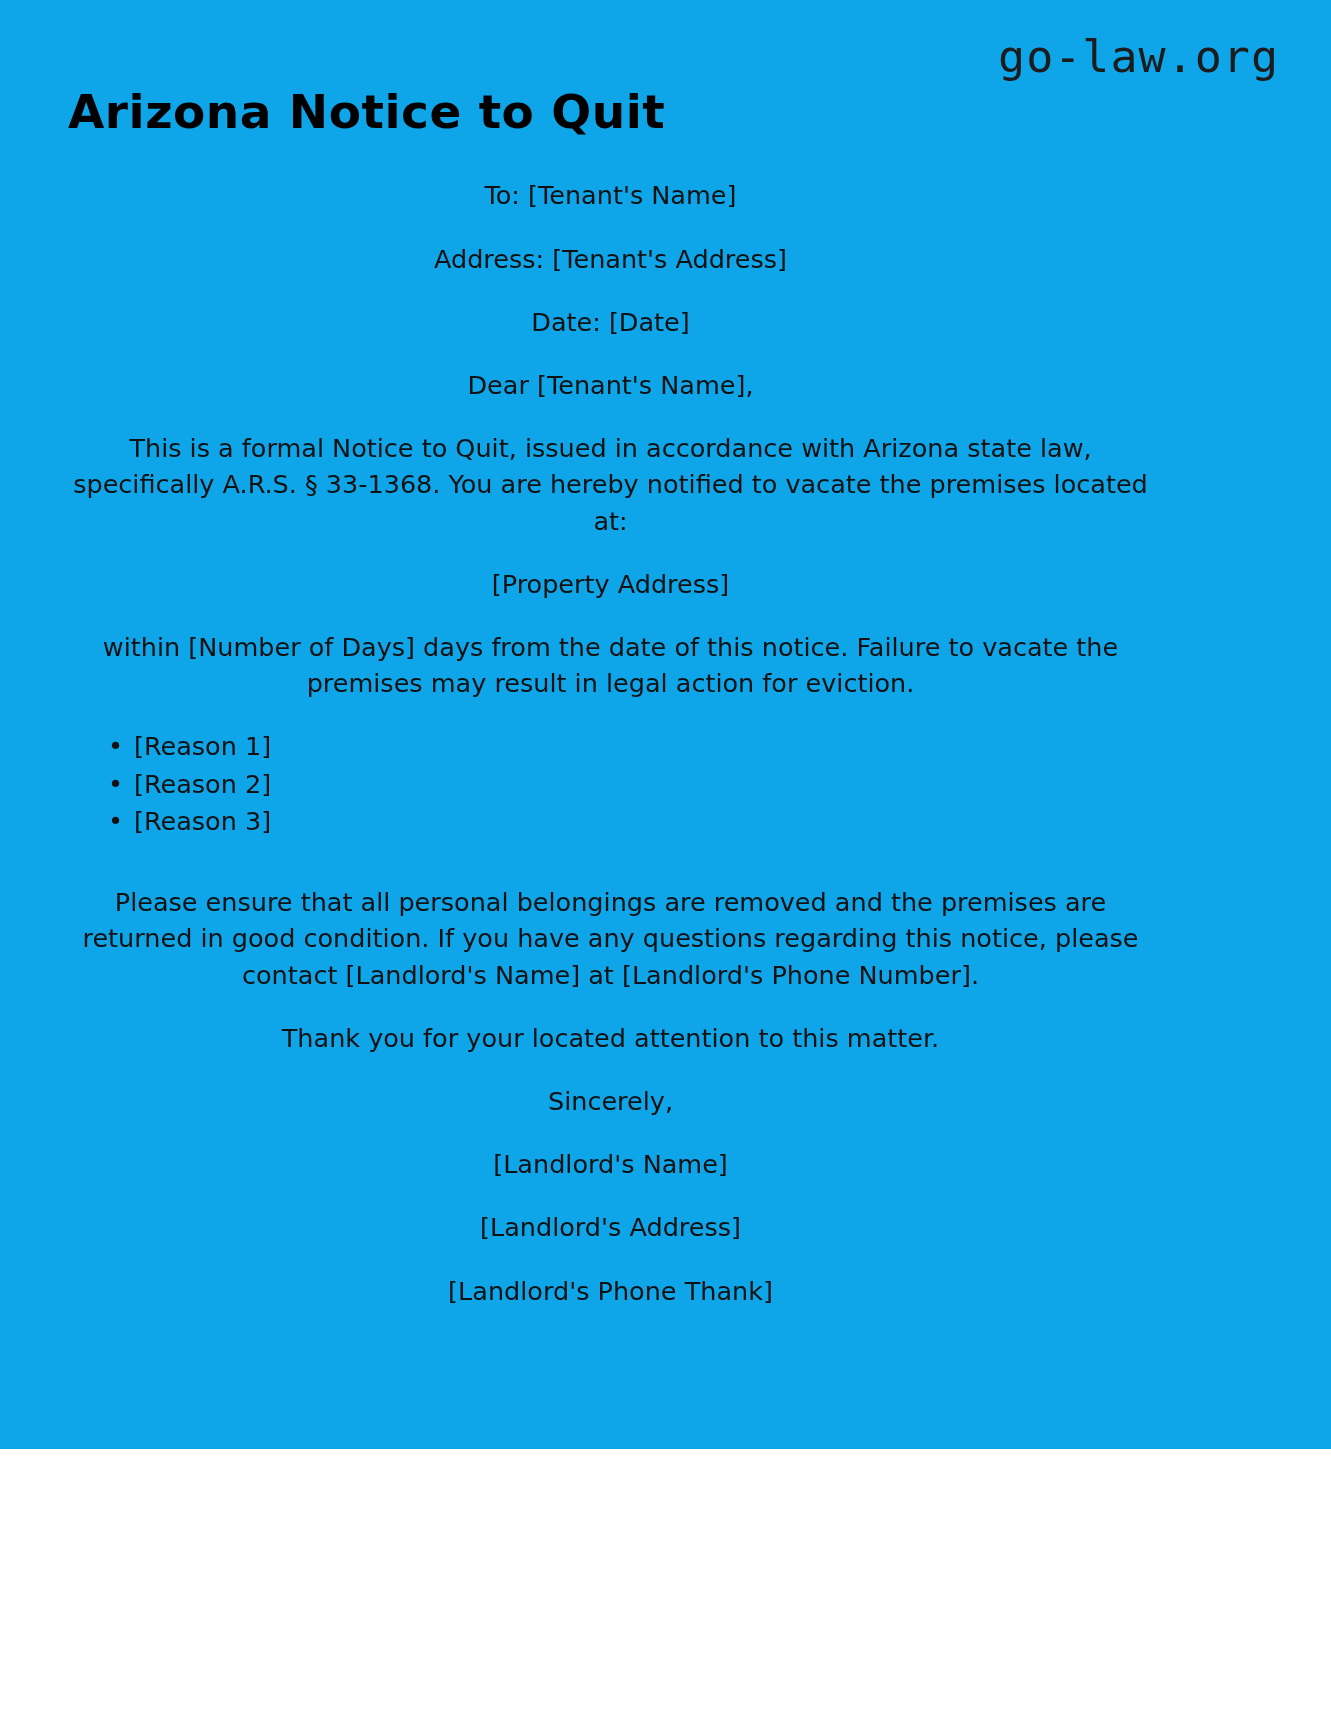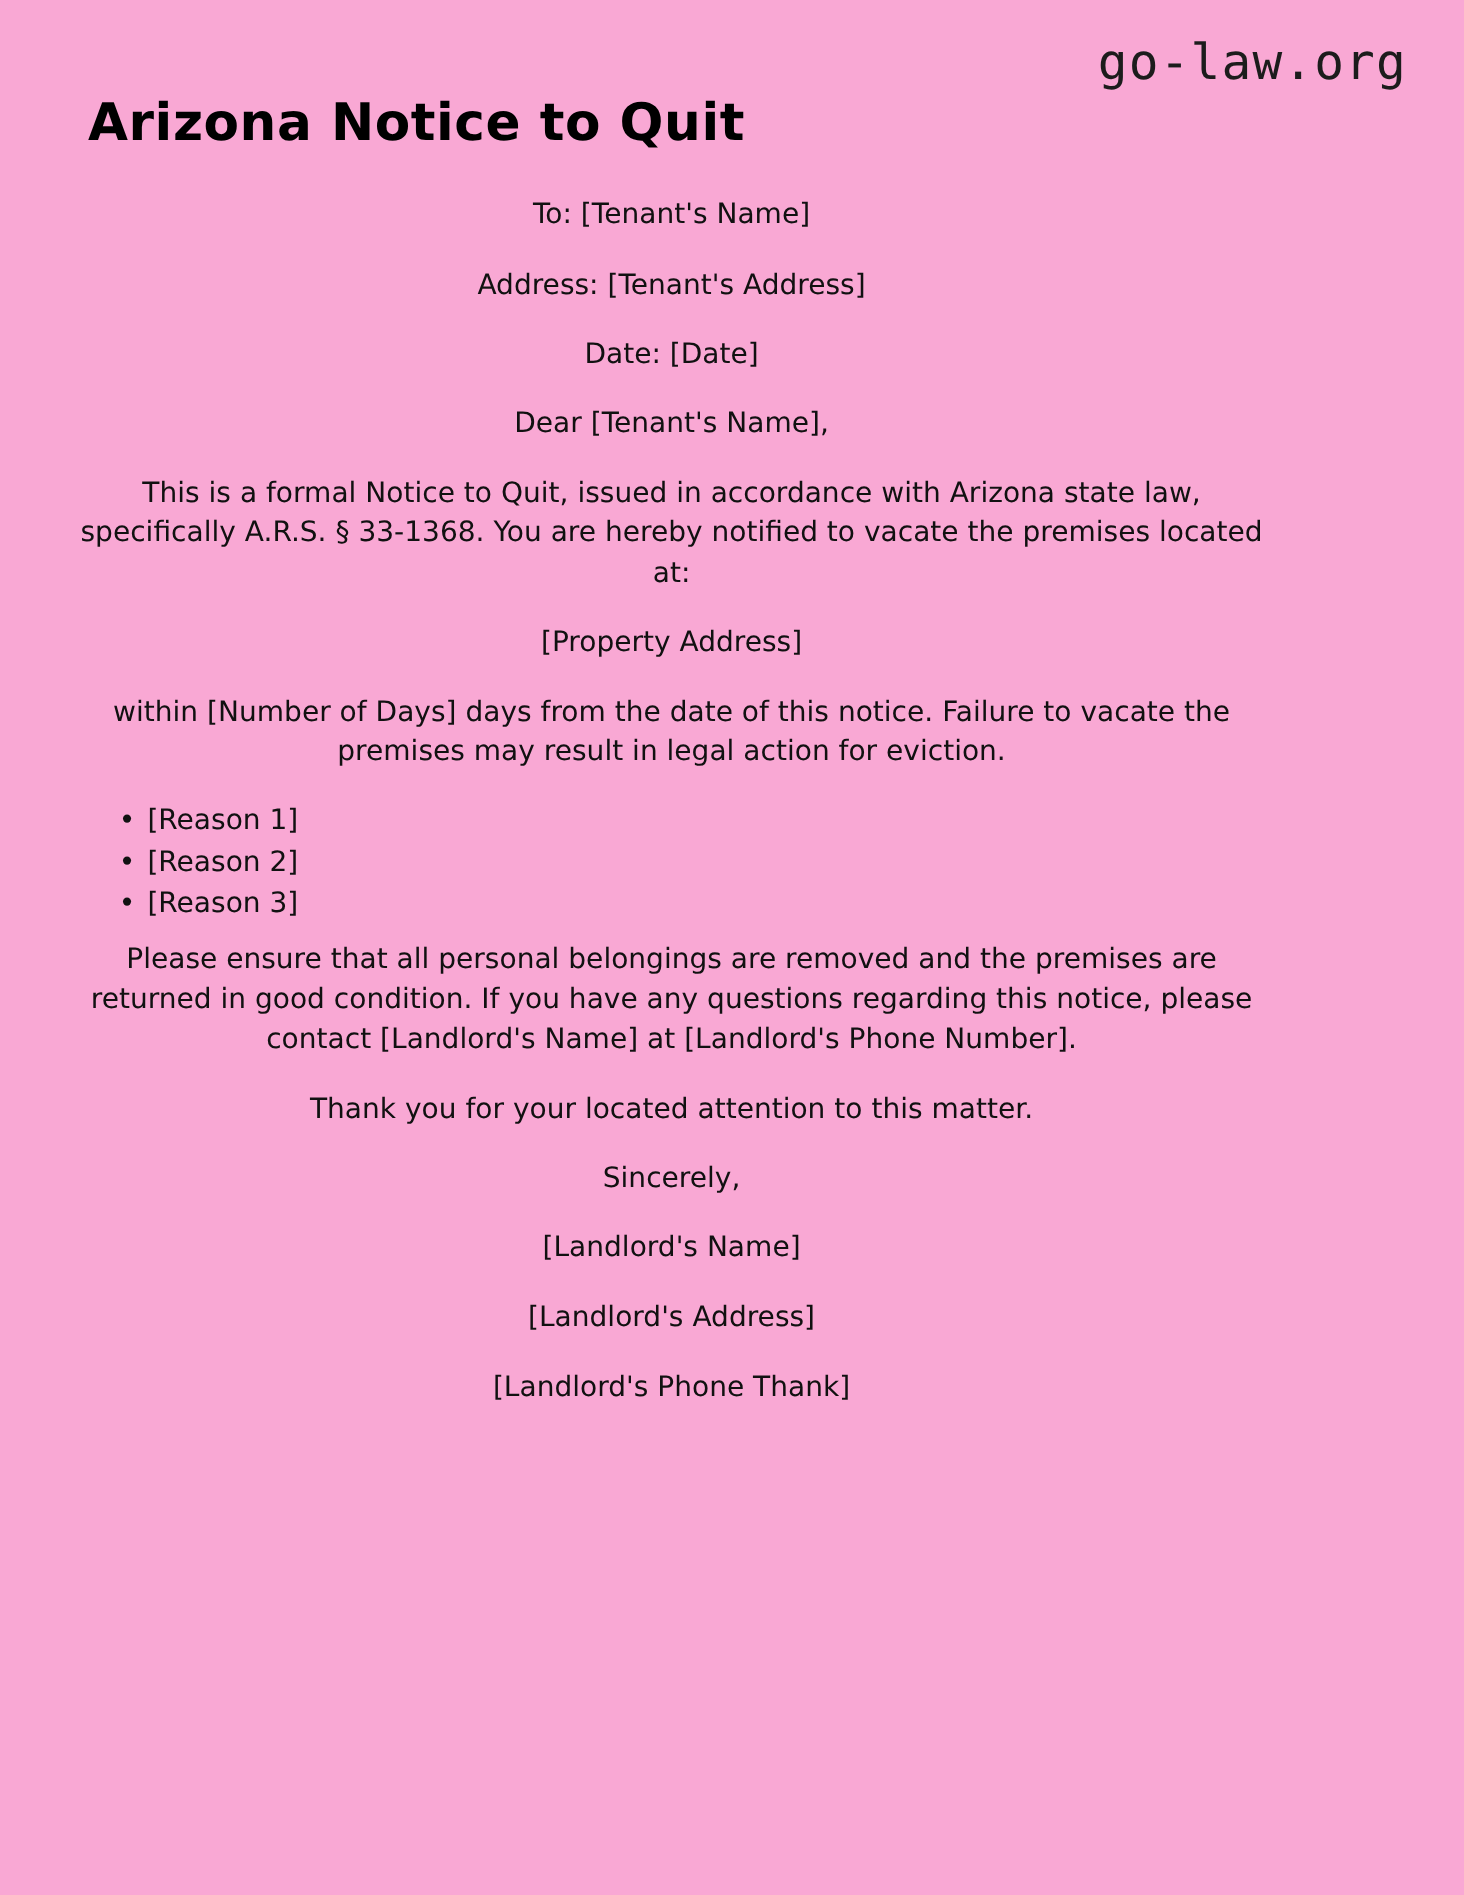--- a/index.html
+++ b/index.html
@@ -4,22 +4,22 @@
 <title>Arizona Notice to Quit</title>
 <style>
   html, body {
     margin: 0;
     padding: 0;
     background: #ffffff;
   }
   .page {
     position: relative;
     width: 1331px;
-    height: 1723px;
-    background: #f9a8d4;
+    height: 1449px;
+    background: #0ea5e9;
     box-sizing: border-box;
     font-family: "DejaVu Sans", sans-serif;
     color: #000000;
     overflow: hidden;
   }
   .watermark {
     position: absolute;
     top: 34px;
     right: 52px;
     font-family: "DejaVu Sans Mono", monospace;
@@ -34,33 +34,33 @@
     left: 68px;
     top: 84px;
     width: 1085px;
   }
   .doc-title {
     font-family: "DejaVu Sans", sans-serif;
     font-size: 47px;
     font-weight: bold;
     line-height: 1.18;
     letter-spacing: 0.5px;
-    margin: 0 0 38px 12px;
+    margin: 0 0 38px 0;
     color: #000000;
   }
   p.para {
     font-size: 25.5px;
     line-height: 1.42;
     margin: 0 0 27px 0;
     color: #111111;
     font-weight: 400;
     text-align: center;
   }
   ul.reasons {
-    margin: 0 0 14px 0;
+    margin: 0 0 44px 0;
     padding-left: 66px;
     list-style: none;
   }
   ul.reasons li {
     font-size: 25.5px;
     line-height: 1.46;
     color: #111111;
     position: relative;
     margin: 0;
   }

